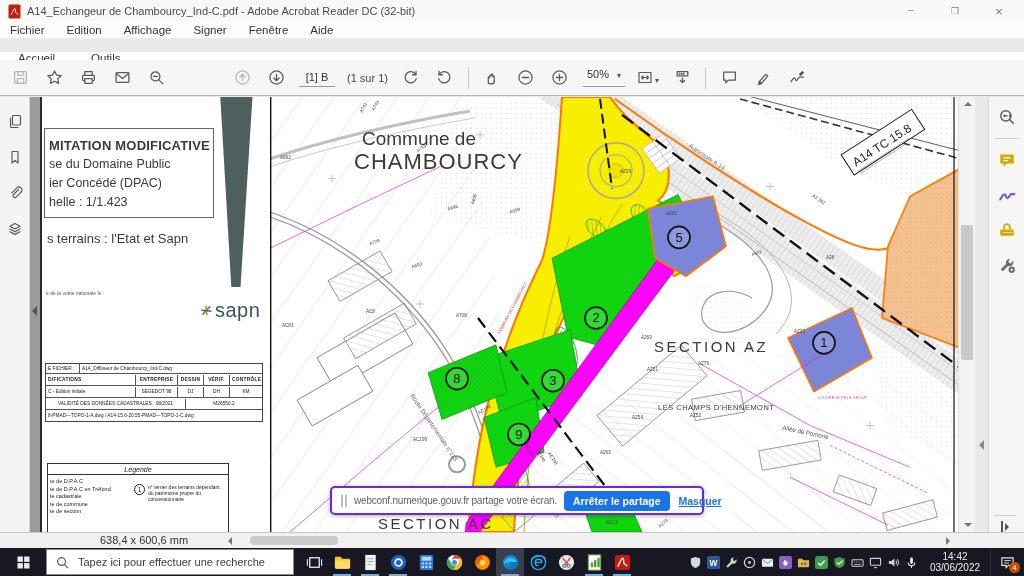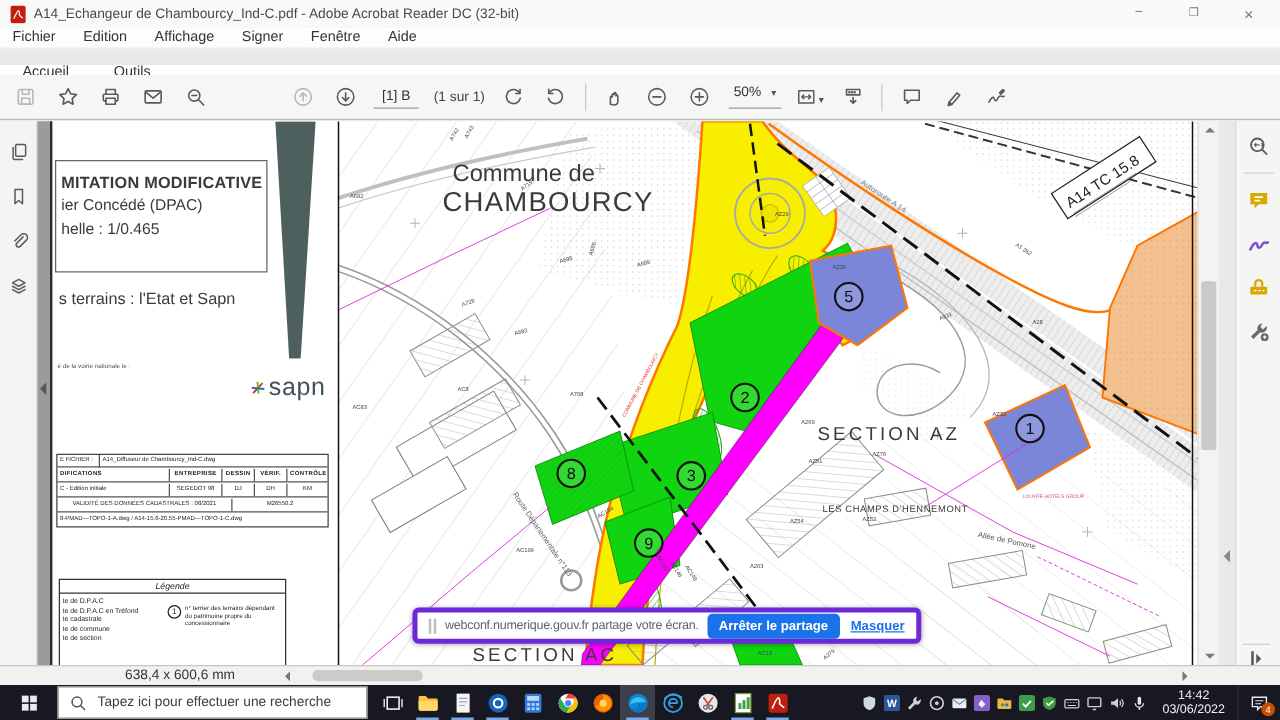--- a/index.html
+++ b/index.html
@@ -73,21 +73,21 @@
 .legtitle{border-bottom:1px solid #333;font-size:7px;font-style:italic;text-align:center;height:11px;line-height:11px;color:#222}
 .legbody{display:flex;padding:3px 2px 0 2px}
 .legitems{list-style:none;flex:1}
 .legitems li{font-size:5.5px;line-height:7.5px;color:#222;white-space:nowrap}
 .legnote{width:92px;display:flex;gap:3px;align-items:flex-start;padding-top:6px}
 .legnum{width:11px;height:11px;min-width:11px;border:1px solid #222;border-radius:50%;font-size:6.5px;display:flex;align-items:center;justify-content:center;color:#222}
 .legnotetext{font-size:5px;line-height:6px;color:#222}
 .mapsvg{position:absolute;left:228px;top:0;width:690px;height:435px}
 
 
-.sharebar{position:absolute;left:330px;top:486px;width:407px;height:29px;background:#fff;border:4px solid #6d28d9;border-radius:5px;box-shadow:0 1px 4px rgba(0,0,0,.3);display:flex;align-items:center;padding:0 9px;gap:7px;z-index:6}
+.sharebar{position:absolute;left:330px;top:486px;width:374px;height:29px;background:#fff;border:2px solid #6d28d9;border-radius:5px;box-shadow:0 1px 4px rgba(0,0,0,.3);display:flex;align-items:center;padding:0 9px;gap:7px;z-index:6}
 .sharegrip{display:flex;gap:2px}
 .sharegrip i{width:2px;height:12px;background:#bdbdbd}
 .sharemsg{font-size:10px;letter-spacing:-.2px;color:#5f6368;white-space:nowrap}
 .sharebtn{background:#1a73e8;color:#fff;font-size:10.5px;font-weight:bold;padding:4px 9px;border-radius:4px;white-space:nowrap}
 .sharelink{color:#1a73e8;font-size:10.5px;font-weight:bold;text-decoration:underline;margin-left:2px;white-space:nowrap}
 
 
 .vscroll{position:absolute;left:958px;width:17px;top:97px;height:435px;background:#f3f3f1;border-left:1px solid #ddd}
 .vthumb{position:absolute;left:2px;top:128px;width:12px;height:135px;background:#c9c9c7;border-radius:2px}
 .varr-up{position:absolute;left:5px;top:5px;width:0;height:0;border:4px solid transparent;border-bottom-color:#777;border-top:none}
@@ -349,22 +349,23 @@
       </div>
     </div>
   <div class="pageedge"></div>
   <div class="collapsearr"></div>
 
   <div class="page">
     <div class="tcol">
       <div class="darkshape"></div>
       <div class="tbox">
         <p class="l0">MITATION MODIFICATIVE</p>
+        <p>se du Domaine Public</p>
         <p>ier Concédé (DPAC)</p>
-        <p>helle : 1/0.465</p>
+        <p>helle : 1/1.423</p>
       </div>
       <div class="owners">s terrains : l'Etat et Sapn</div>
       <div class="smallnote">é de la voirie nationale le :</div>
       <div class="sapnlogo">
         <svg viewBox="0 0 13 13">
             <path d="M2.5 10.5L10 2.5" stroke="#e6332a" stroke-width="1.6" fill="none"></path>
             <path d="M6 1.5L6.8 11" stroke="#76b82a" stroke-width="1.6" fill="none"></path>
             <path d="M1.5 6.2L11.5 7.2" stroke="#1d70b7" stroke-width="1.6" fill="none"></path>
           </svg>
         <span class="sapntext">sapn</span>

